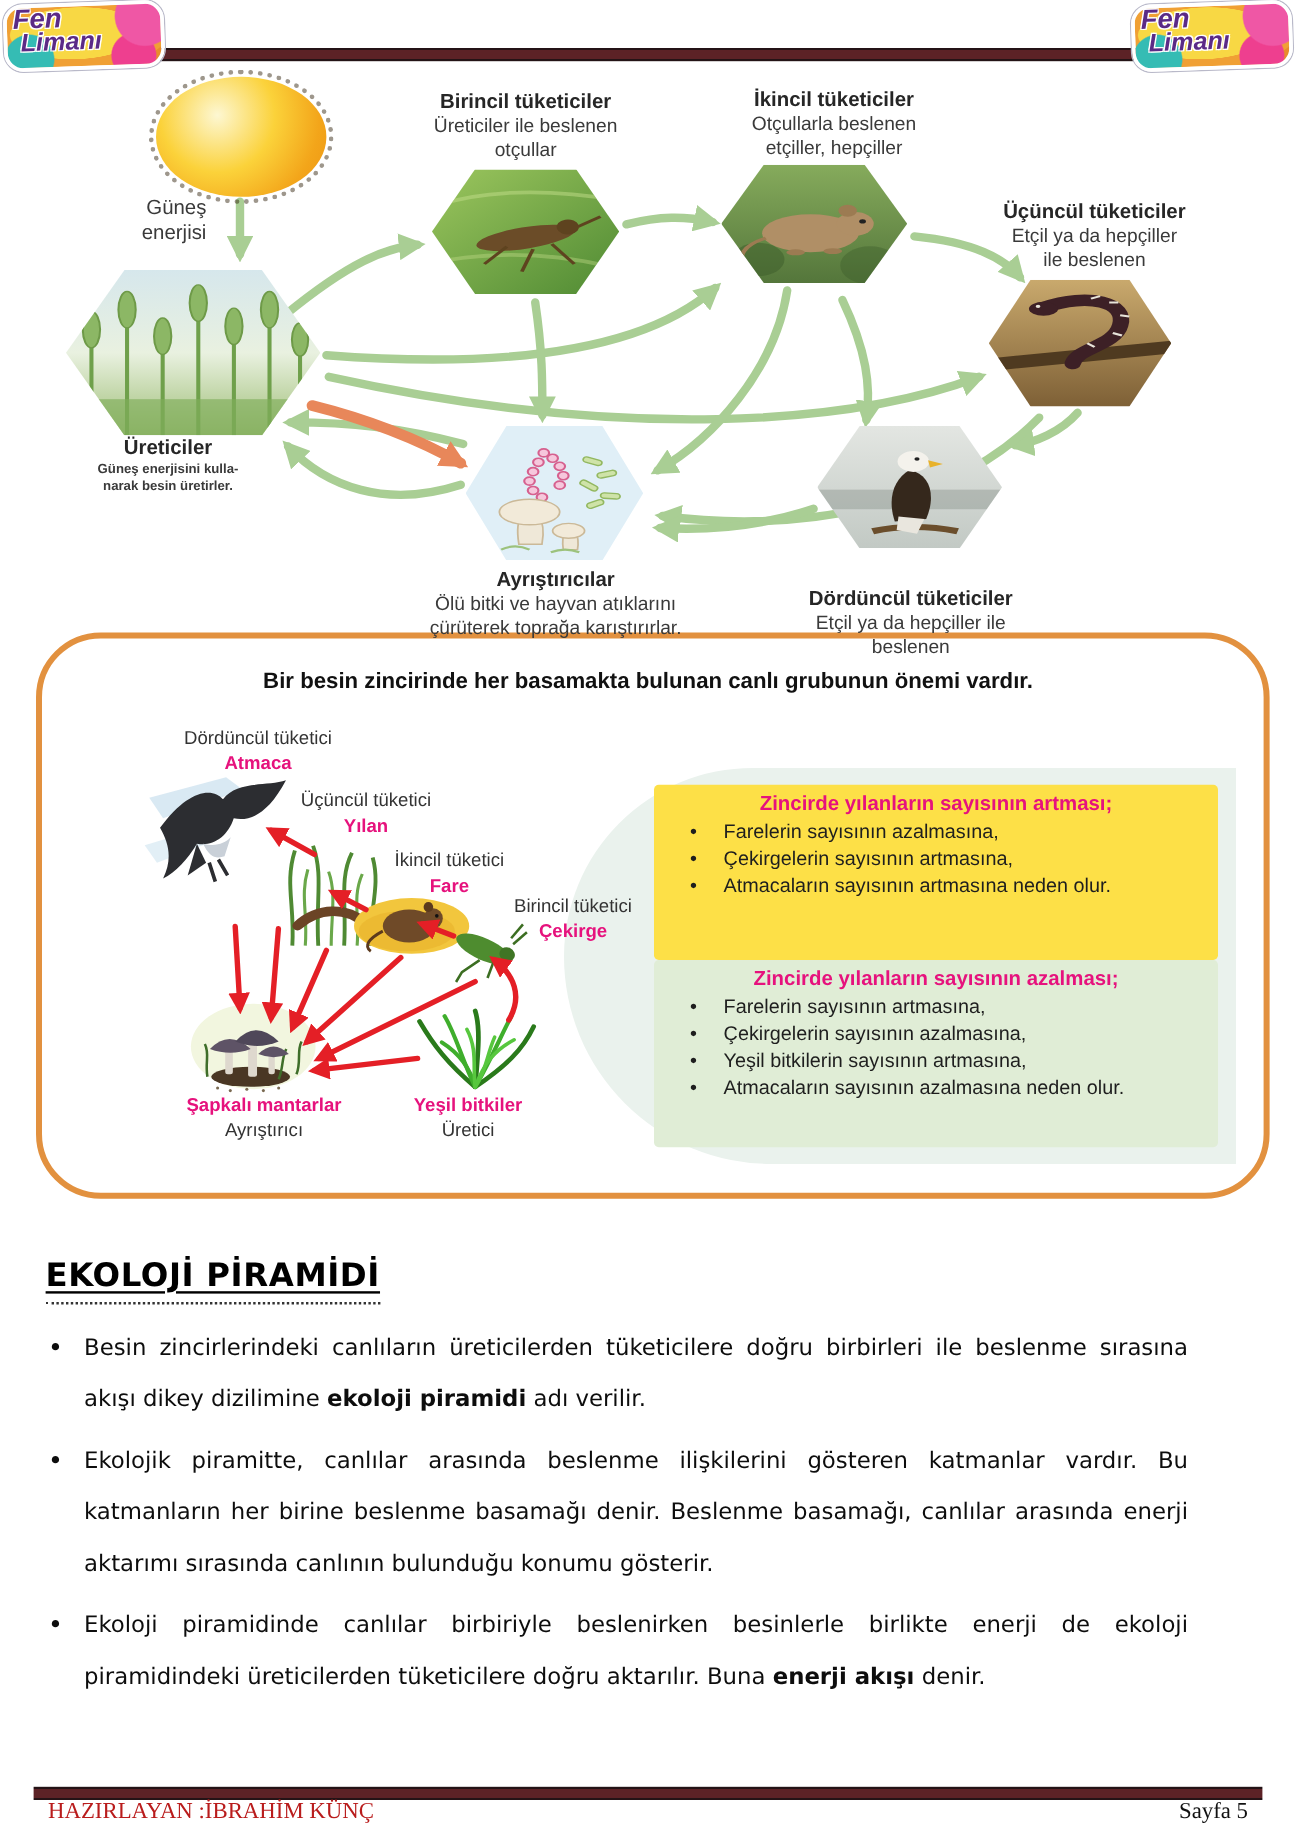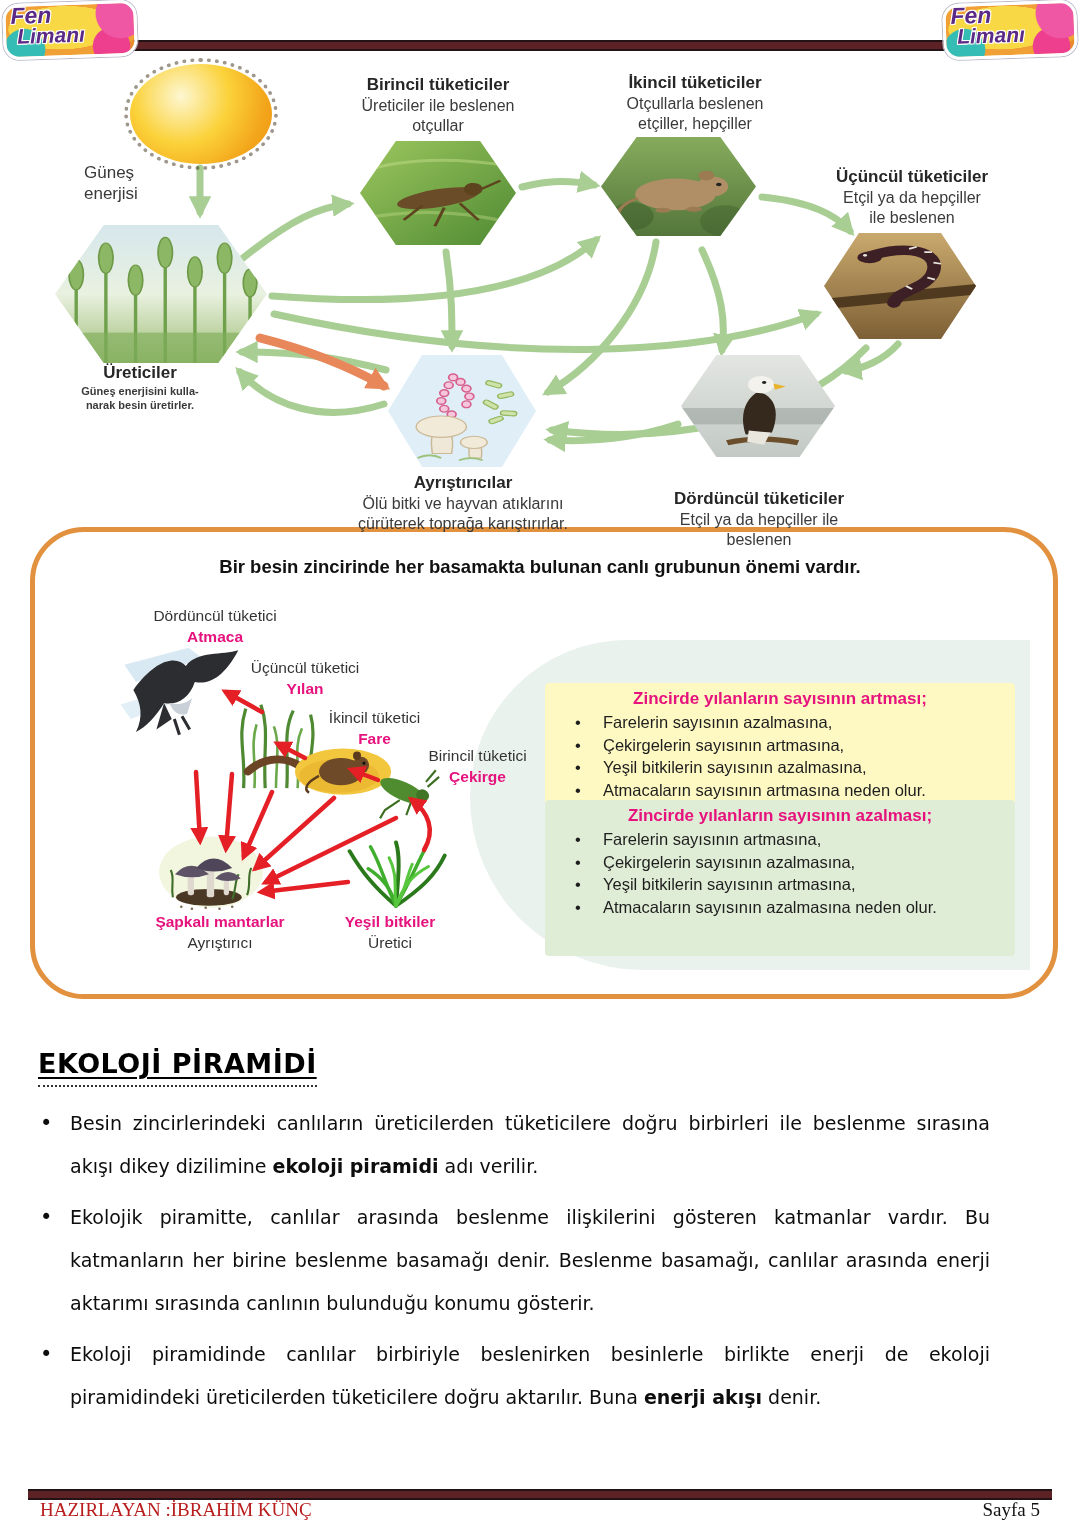--- a/index.html
+++ b/index.html
@@ -31,37 +31,37 @@
   
   .sun{left:130px;top:64px;width:142px;height:100px;border-radius:50%;
     background:radial-gradient(circle at 36% 32%, #fdf7d2, #fbd23a 42%, #f3a51a 75%, #ec9412);
     outline:4px dotted rgba(40,25,0,.45);outline-offset:2px;z-index:2;}
   .hex{clip-path:polygon(23% 0,77% 0,100% 50%,77% 100%,23% 100%,0 50%);z-index:2;overflow:hidden;}
   .hex svg{display:block;width:100%;height:100%;}
   .node-label{z-index:3;text-align:center;line-height:1.28;}
   .nl-title{font-weight:bold;font-size:17px;color:#262626;}
   .nl-desc{font-size:16px;color:#3a3a3a;}
   .sun-label{left:84px;top:162px;width:88px;z-index:3;font-size:17px;color:#3a3a3a;
-    text-align:left;line-height:1.25;}
+    text-align:right;line-height:1.25;}
 
   
   .info-box{left:30px;top:527px;width:1018px;height:462px;border:5px solid #e2913f;
     border-radius:54px;background:#fff;z-index:1;}
   .swoosh{left:470px;top:640px;width:560px;height:330px;background:#eaf2ed;
     border-radius:200px 0 0 220px;z-index:1;}
   .ib-title{left:70px;top:556px;width:940px;text-align:center;font-weight:bold;
     font-size:18.5px;color:#111;z-index:4;}
   .ib-intro{left:430px;top:598px;width:590px;text-align:center;font-size:17px;
     color:#222;line-height:26px;z-index:4;}
   .panel{width:470px;border-radius:4px;z-index:3;padding:6px 0 0 0;}
   .panel-heading{text-align:center;font-weight:bold;font-size:17px;color:#e6127d;margin-bottom:2px;}
   .panel-bullet{position:relative;padding:0 16px 0 58px;font-size:16.5px;color:#1e1e1e;
     line-height:22.5px;text-align:justify;}
   .panel-bullet::before{content:"•";position:absolute;left:30px;top:0;}
-  .panel-blue{left:545px;top:654px;height:140px;background:#fef9c3;margin-top:29px;}
+  .panel-blue{left:545px;top:654px;height:140px;background:#fde047;}
   .panel-green{left:545px;top:800px;height:150px;background:#e0edd6;}
 
   .chain-label{z-index:4;text-align:center;line-height:1.35;font-size:15.5px;}
   .cl-level{color:#333;}
   .cl-org{color:#e6127d;font-weight:bold;}
   .chain-art{z-index:2;}
   .chain-art svg{display:block;width:100%;height:100%;}
 
   
   .eco-heading{left:38px;top:1048px;z-index:4;font-family:"DejaVu Sans",sans-serif;
@@ -450,21 +450,20 @@
       <path d="M334,798 L256,868"></path>
       <path d="M396,818 L266,882"></path>
       <path d="M348,882 L262,892"></path>
     </g>
   </svg>
 
   <div class="abs panel panel-blue">
     <div class="panel-heading">Zincirde yılanların sayısının artması;</div>
     <div class="panel-bullet">Farelerin sayısının azalmasına,</div>
     <div class="panel-bullet">Çekirgelerin sayısının artmasına,</div>
-    <div class="panel-bullet">Yeşil bitkilerin sayısının azalmasına,</div>
     <div class="panel-bullet">Atmacaların sayısının artmasına neden olur.</div>
   </div>
 
   <div class="abs panel panel-green">
     <div class="panel-heading">Zincirde yılanların sayısının azalması;</div>
     <div class="panel-bullet">Farelerin sayısının artmasına,</div>
     <div class="panel-bullet">Çekirgelerin sayısının azalmasına,</div>
     <div class="panel-bullet">Yeşil bitkilerin sayısının artmasına,</div>
     <div class="panel-bullet">Atmacaların sayısının azalmasına neden olur.</div>
   </div>

